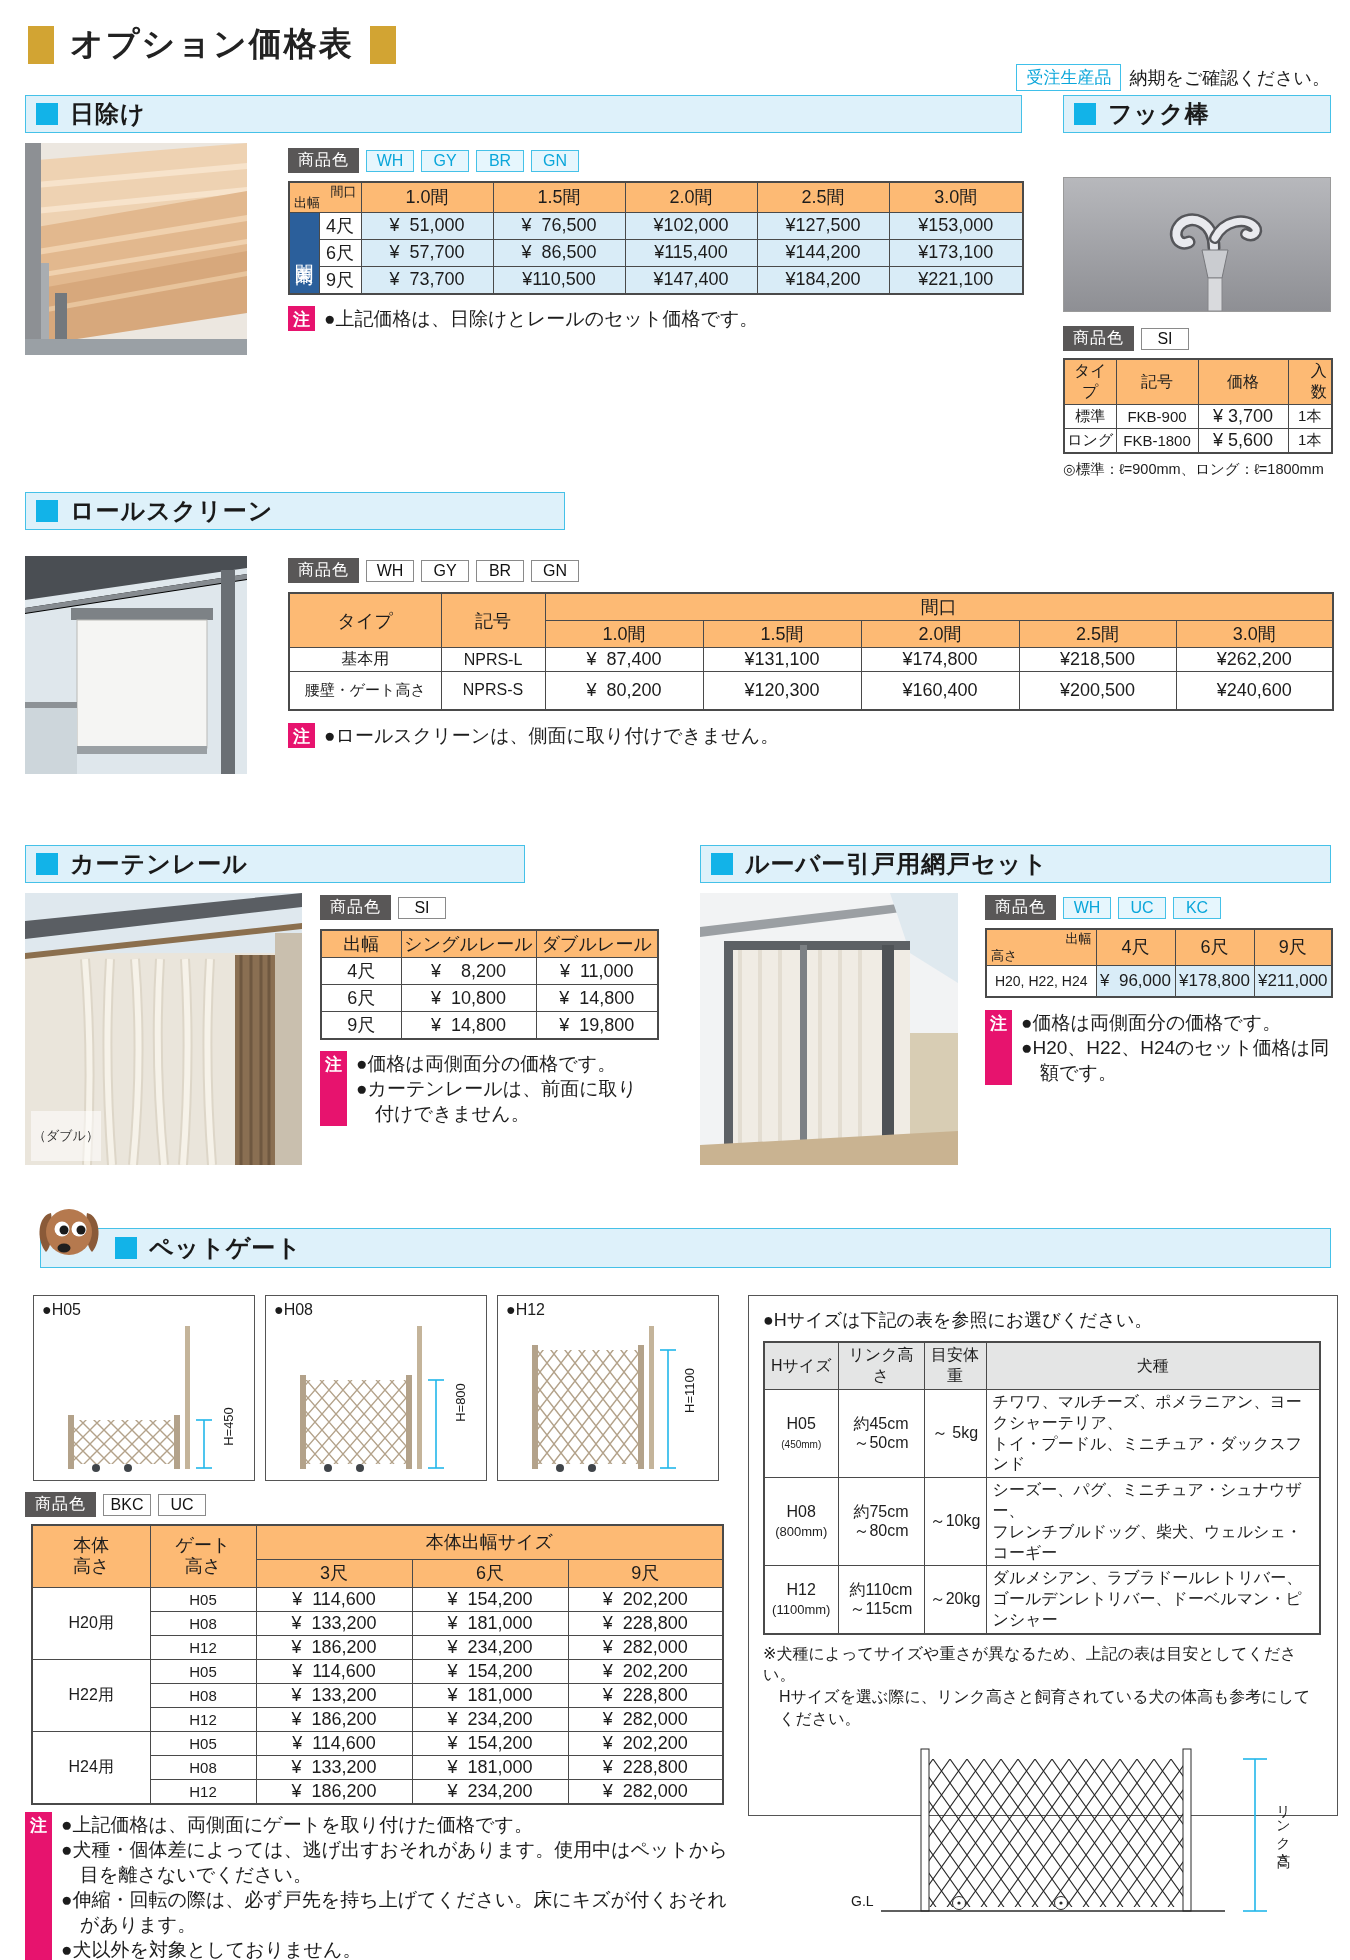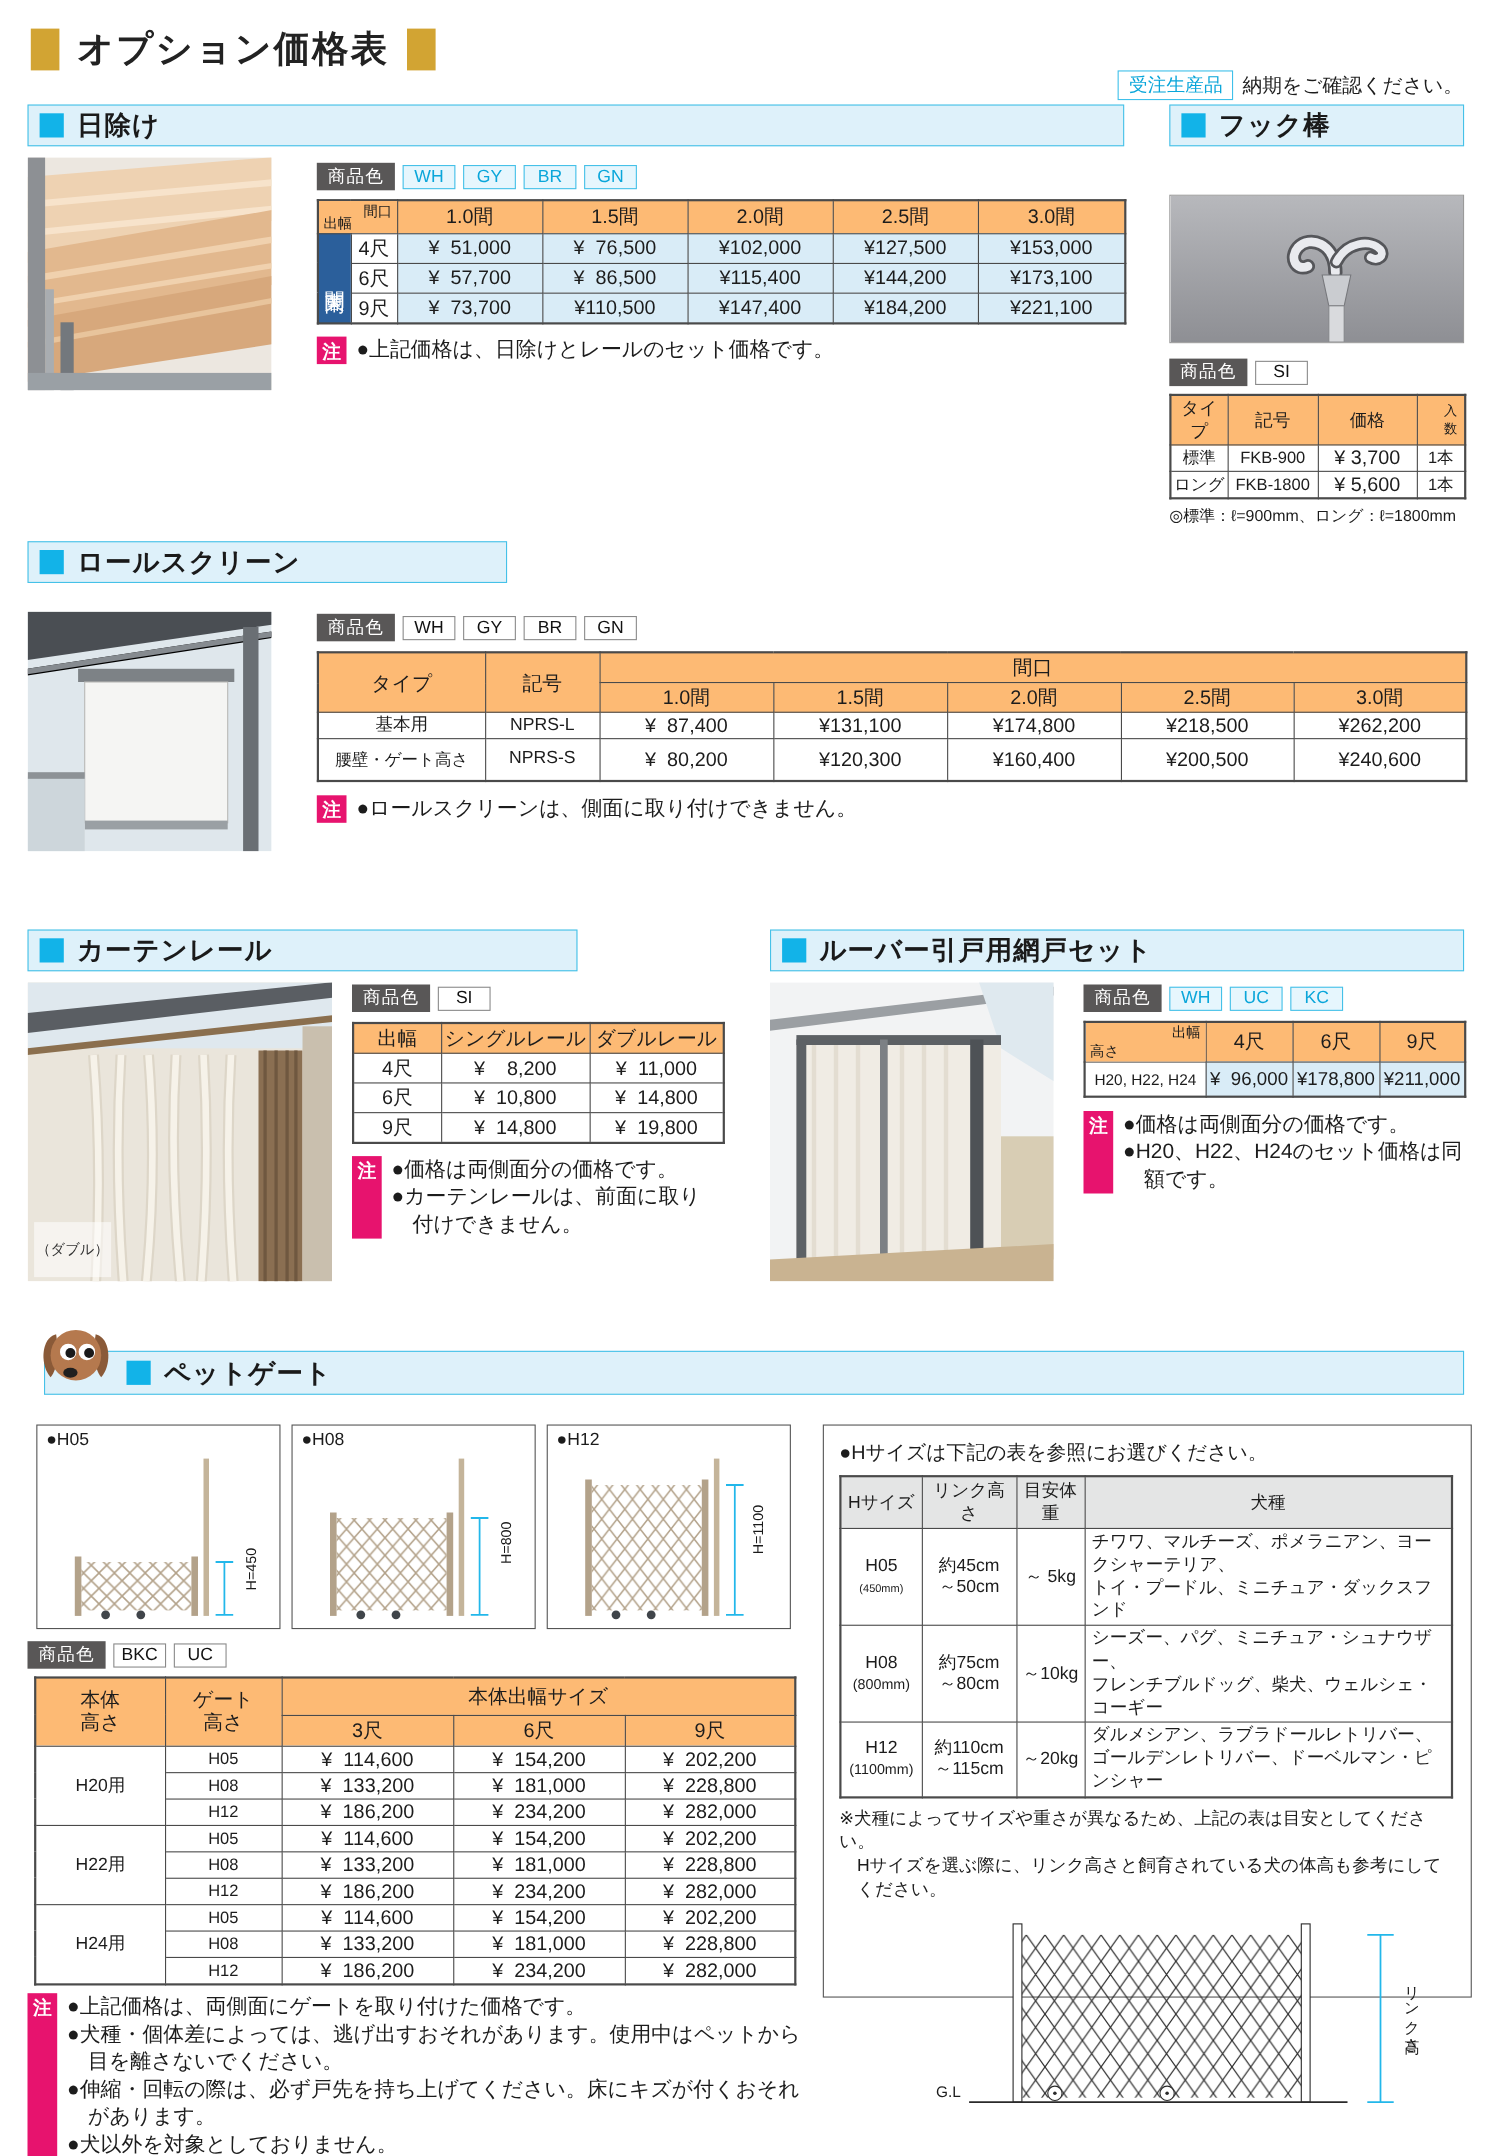--- a/index.html
+++ b/index.html
@@ -205,40 +205,40 @@
           <col style="width:52px">
           <col style="width:82px">
           <col style="width:90px">
           <col style="width:44px">
         </colgroup>
       <tbody>
           <tr style="height:24px;">
         <th style="font-size:16px;">タイプ</th>
         <th style="font-size:16px;">記号</th>
         <th style="font-size:16px;">価格</th>
-        <th style="font-size:12px;padding-left:20px;">入数</th>
+        <th style="font-size:16px;padding-left:20px;">入数</th>
       </tr>
       <tr style="height:24px;">
         <td style="font-size:15px;">標準</td>
         <td style="font-size:15px;">FKB-900</td>
         <td class="price">¥ 3,700</td>
         <td style="font-size:15px;">1本</td>
       </tr>
       <tr style="height:24px;">
         <td style="font-size:15px;">ロング</td>
         <td style="font-size:15px;">FKB-1800</td>
         <td class="price">¥ 5,600</td>
         <td style="font-size:15px;">1本</td>
       </tr>
     </tbody>
       </table>
     <div style="font-size:14.5px; margin-top:6px;">◎標準：ℓ=900mm、ロング：ℓ=1800mm</div>
   </div>
 
-  <div class="secbar" style="left:25px; top:492px; width:436px;">
+  <div class="secbar" style="left:25px; top:492px; width:540px;">
     <span class="sq"></span>
     <span class="sectitle">ロールスクリーン</span>
   </div>
   <div class="photo" style="left:25px; top:556px; width:222px; height:218px;">
     <svg width="222" height="218" viewBox="0 0 222 218">
       <rect width="222" height="218" fill="#dfe7ec"></rect>
       <polygon points="0,0 222,0 222,12 0,44" fill="#4a4e53"></polygon>
       <polygon points="0,52 222,18 222,24 0,58" fill="#7e8destroy87"></polygon>
       <polygon points="0,52 222,18 222,23 0,57" fill="#868b90"></polygon>
       <rect x="196" y="14" width="14" height="204" fill="#6a6f74"></rect>

